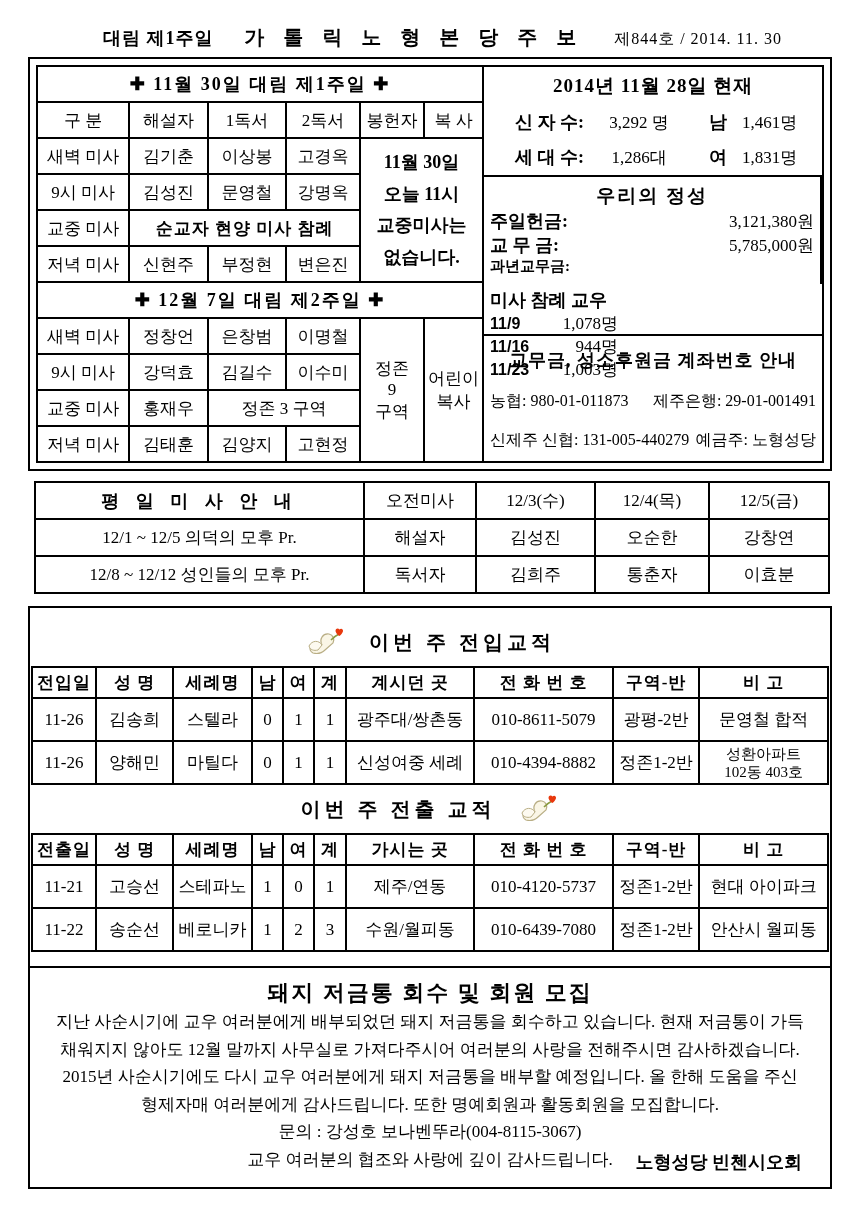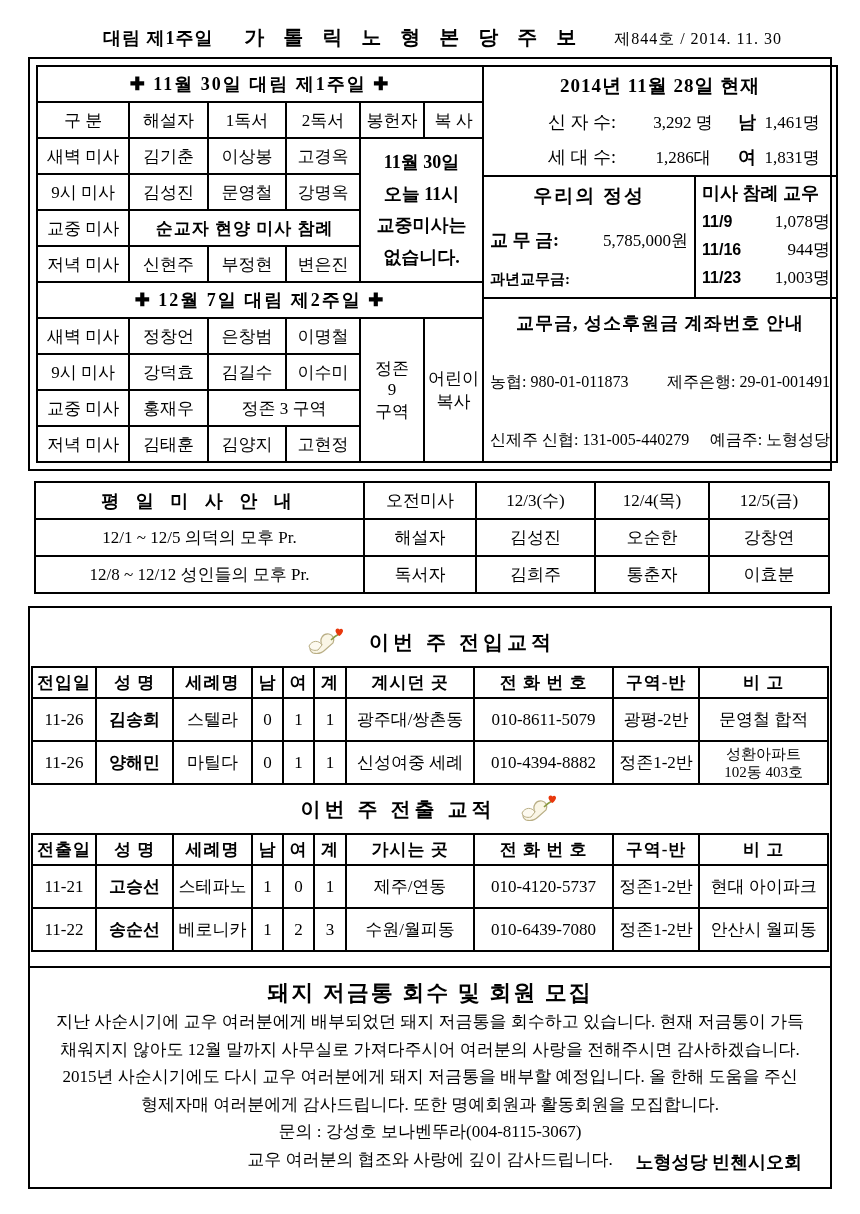--- a/index.html
+++ b/index.html
@@ -28,25 +28,25 @@
   .box { border:2px solid #000; }
   .sec1 { display:flex; padding:6px; }
   .mass-table { width:446px; }
   .mass-table td { height:36px; }
   .mass-table .notice-cell { font-weight:bold; font-size:18px; line-height:1.75; }
 
   .right-panel { flex:1; border:2px solid #000; margin-left:-2px; display:flex; flex-direction:column; }
   .rp-top { border-bottom:2px solid #000; height:110px; padding:4px 8px 6px 8px; display:flex; flex-direction:column; justify-content:space-between; }
   .rp-title { text-align:center; font-weight:bold; font-size:19px; letter-spacing:1px; padding-top:2px; }
   .stat-row { display:flex; align-items:baseline; }
-  .stat-row .lbl { font-weight:normal; font-size:18px; width:92px; text-align:center;margin-left:44px; }
+  .stat-row .lbl { font-weight:bold; font-size:18px; width:92px; text-align:right; }
   .stat-row .val { width:110px; text-align:center; }
   .stat-row .lbl2 { font-weight:bold; font-size:18px; flex:1; text-align:center; }
-  .stat-row .val2 { width:72px; text-align:center; }
-  .rp-mid { border-bottom:2px solid #000; height:122px; display:flex; }
+  .stat-row .val2 { width:72px; text-align:left; }
+  .rp-mid { border-bottom:2px solid #000; height:159px; display:flex;flex-direction:column; }
   .rp-offer { flex:1; border-right:2px solid #000; padding:4px 6px 8px 6px; display:flex; flex-direction:column; justify-content:space-between; }
   .rp-offer-title { text-align:center; font-weight:bold; font-size:19px; letter-spacing:2px; padding-top:2px; }
   .offer-row { display:flex; justify-content:space-between; align-items:baseline; }
   .offer-row .lbl { font-weight:bold; font-size:18px; }
   .offer-row.small .lbl { font-size:15px; }
   .rp-att { width:140px; padding:4px 6px 8px 6px; display:flex; flex-direction:column; justify-content:space-between; }
   .rp-att-title { text-align:left; font-weight:bold; font-size:18px; white-space:nowrap; }
   .att-row { display:flex; justify-content:space-between; align-items:baseline; }
   .att-row .date { font-weight:bold; font-family:"Liberation Sans",sans-serif; font-size:16px; }
   .rp-acct { flex:1; padding:8px 6px 10px 6px; display:flex; flex-direction:column; justify-content:space-between; }
@@ -58,21 +58,21 @@
   .weekday-table td { height:37px; }
   .wk-title { font-weight:bold; font-size:18px; letter-spacing:6px; }
 
   
   .sec3 { margin-top:12px; padding:10px 0 14px 0; }
   .sec-heading { display:flex; justify-content:center; align-items:center; gap:22px; height:48px; }
   .sec-heading .txt { font-weight:bold; font-size:20px; letter-spacing:4px; }
   .roster { width:796px; margin:0 auto; }
   .roster th { font-weight:bold; font-size:17px; letter-spacing:1px; height:31px; }
   .roster td { height:43px; }
-  .roster .name { font-weight:bold;border-radius:8px; }
+  .roster .name { font-weight:normal;border-radius:8px; }
   .roster .remark-small { font-size:15px; line-height:1.2; }
 
   
   .sec4 { margin-top:-2px; padding:10px 14px 12px 14px; }
   .pig-title { text-align:center; font-weight:bold; font-size:22px; letter-spacing:2px; margin-bottom:0; }
   .pig-line { text-align:center; font-size:17px; line-height:1.62; }
   .pig-contact { text-align:center; font-size:17px; line-height:1.62; }
   .pig-close { position:relative; text-align:center; font-size:17px; line-height:1.7; }
   .pig-sign { position:absolute; right:14px; top:1px; font-weight:bold; font-size:18px; }
 
@@ -184,20 +184,24 @@
         <div class="stat-row">
           <span class="lbl">세 대 수:</span>
           <span class="val">1,286대</span>
           <span class="lbl2">여</span>
           <span class="val2">1,831명</span>
         </div>
       </div>
       <div class="rp-mid">
         <div class="rp-offer">
           <div class="rp-offer-title">우리의 정성</div>
+          <div class="offer-row">
+            <span class="lbl">주일헌금:</span>
+            <span>3,121,380원</span>
+          </div>
           <div class="offer-row">
             <span class="lbl">교 무 금:</span>
             <span>5,785,000원</span>
           </div>
           <div class="offer-row small">
             <span class="lbl">과년교무금:</span>
             <span></span>
           </div>
         </div>
         <div class="rp-att">

